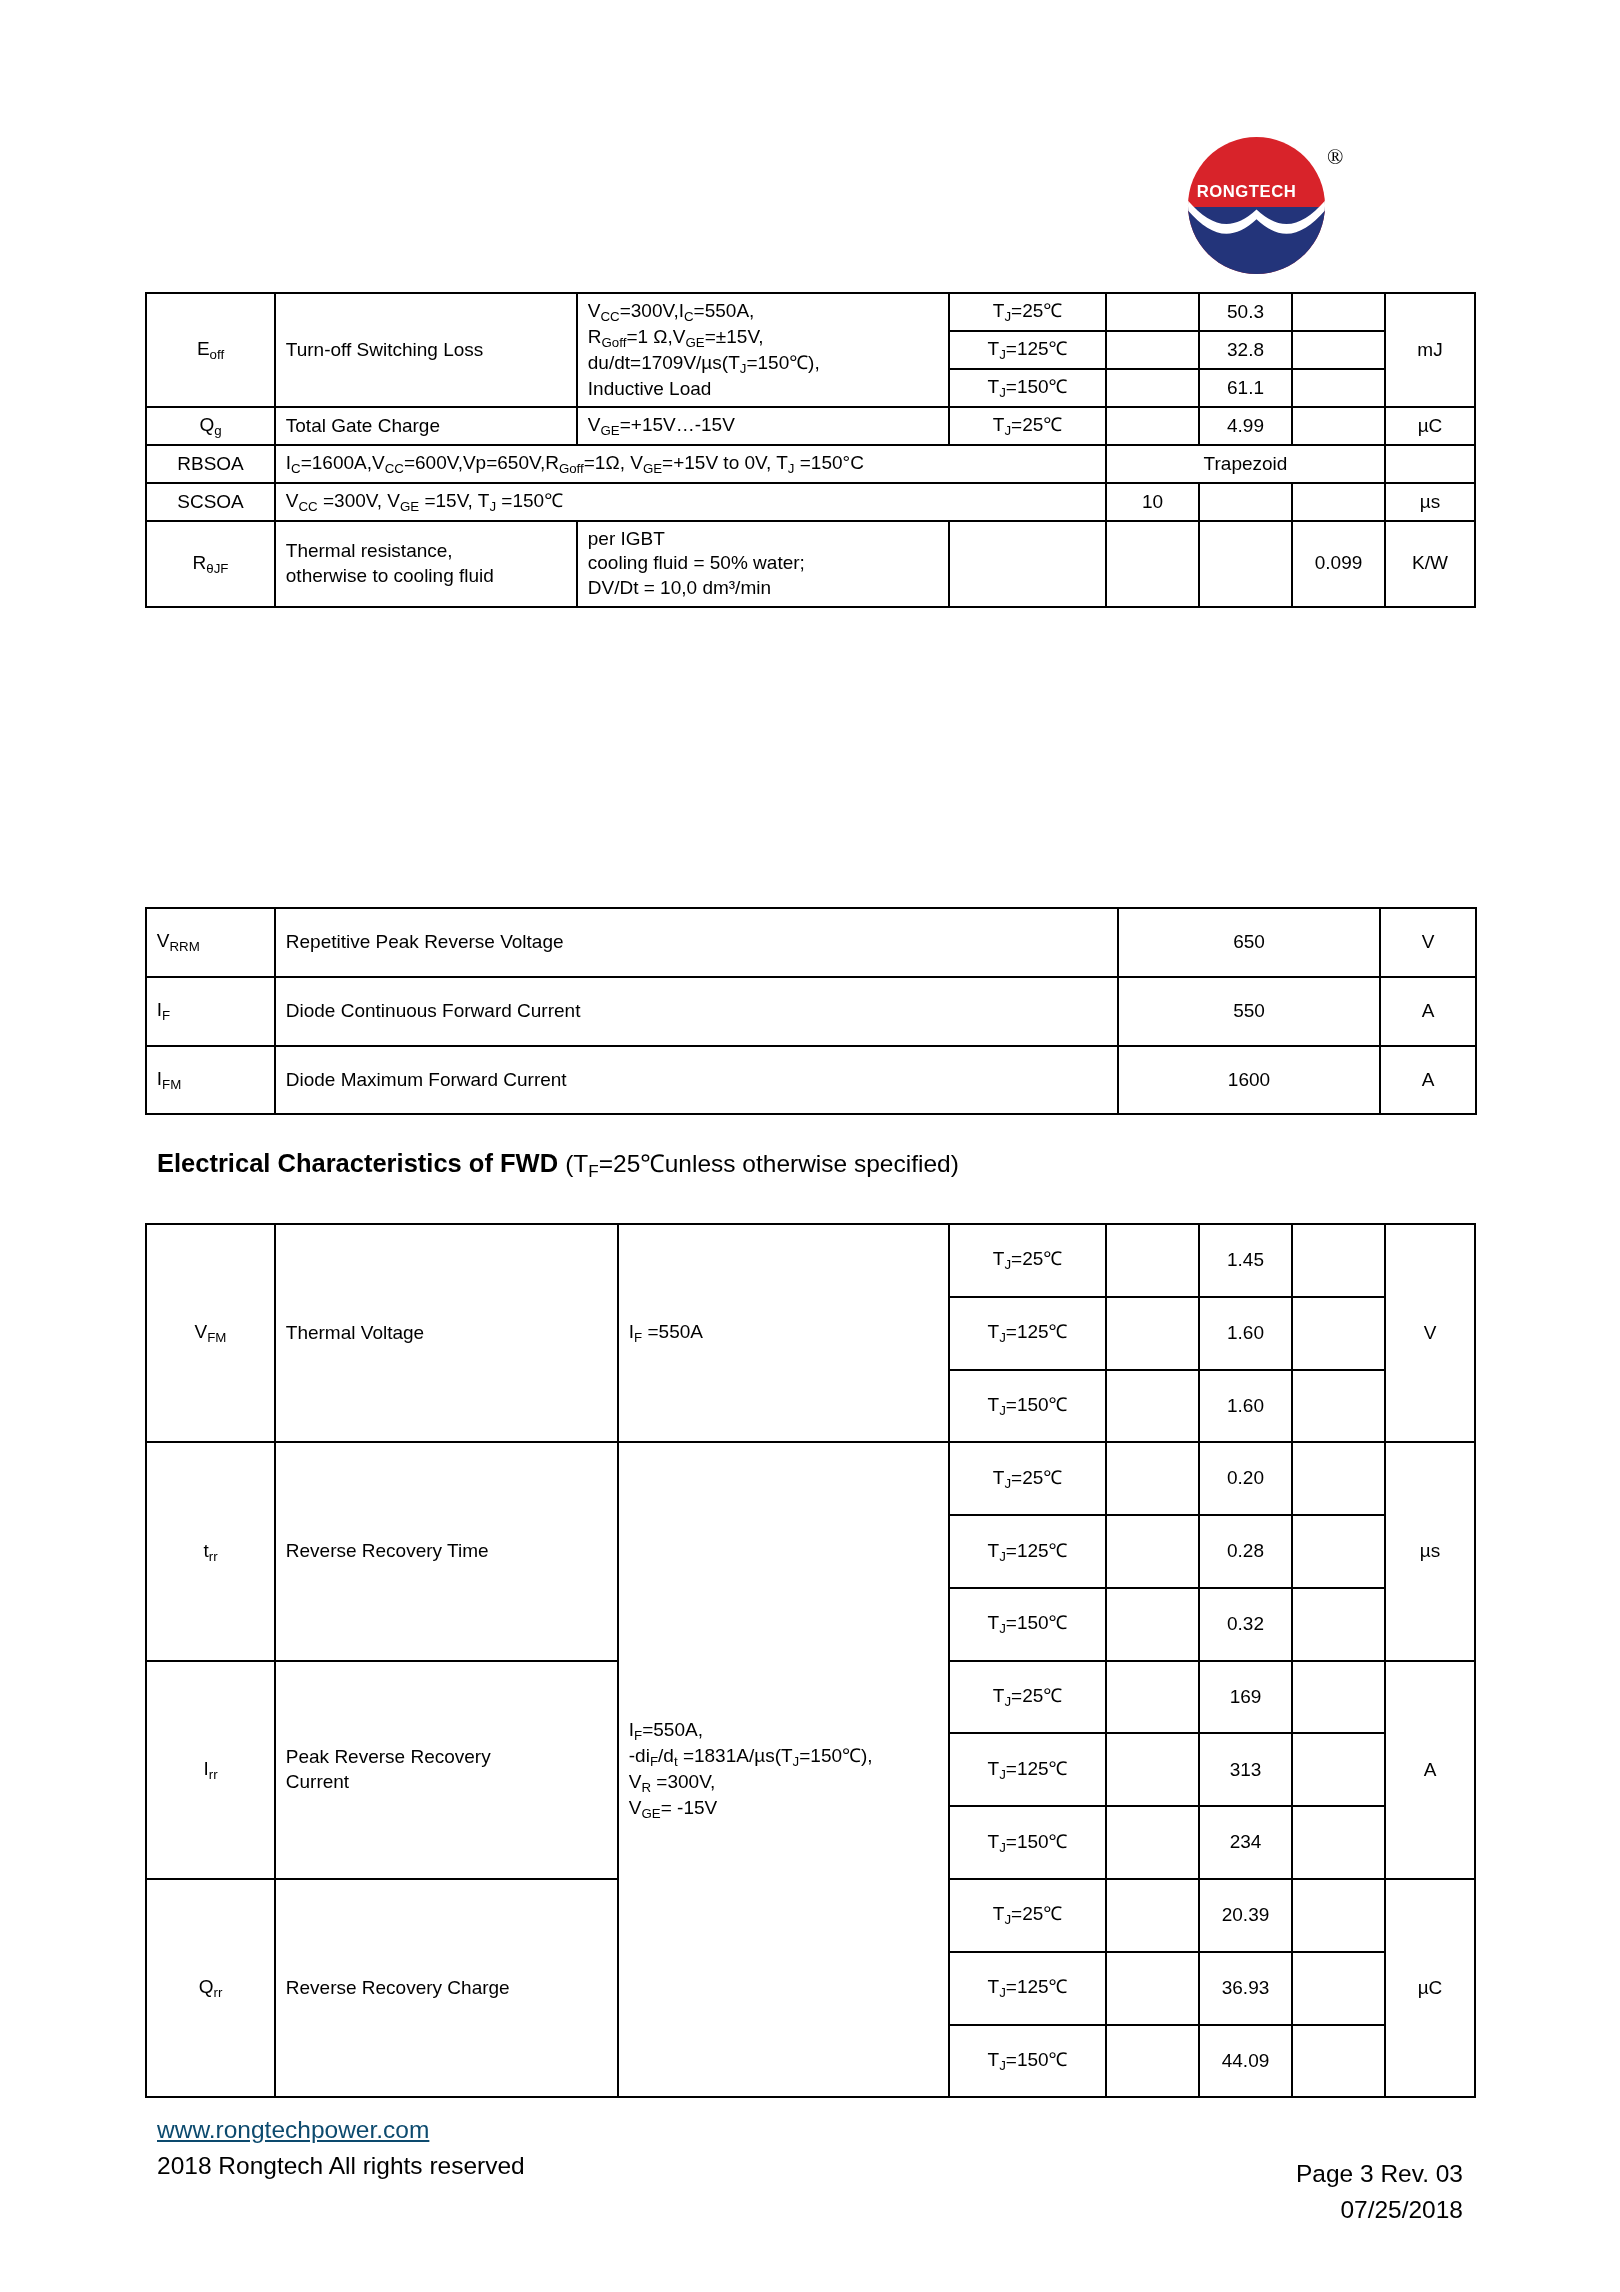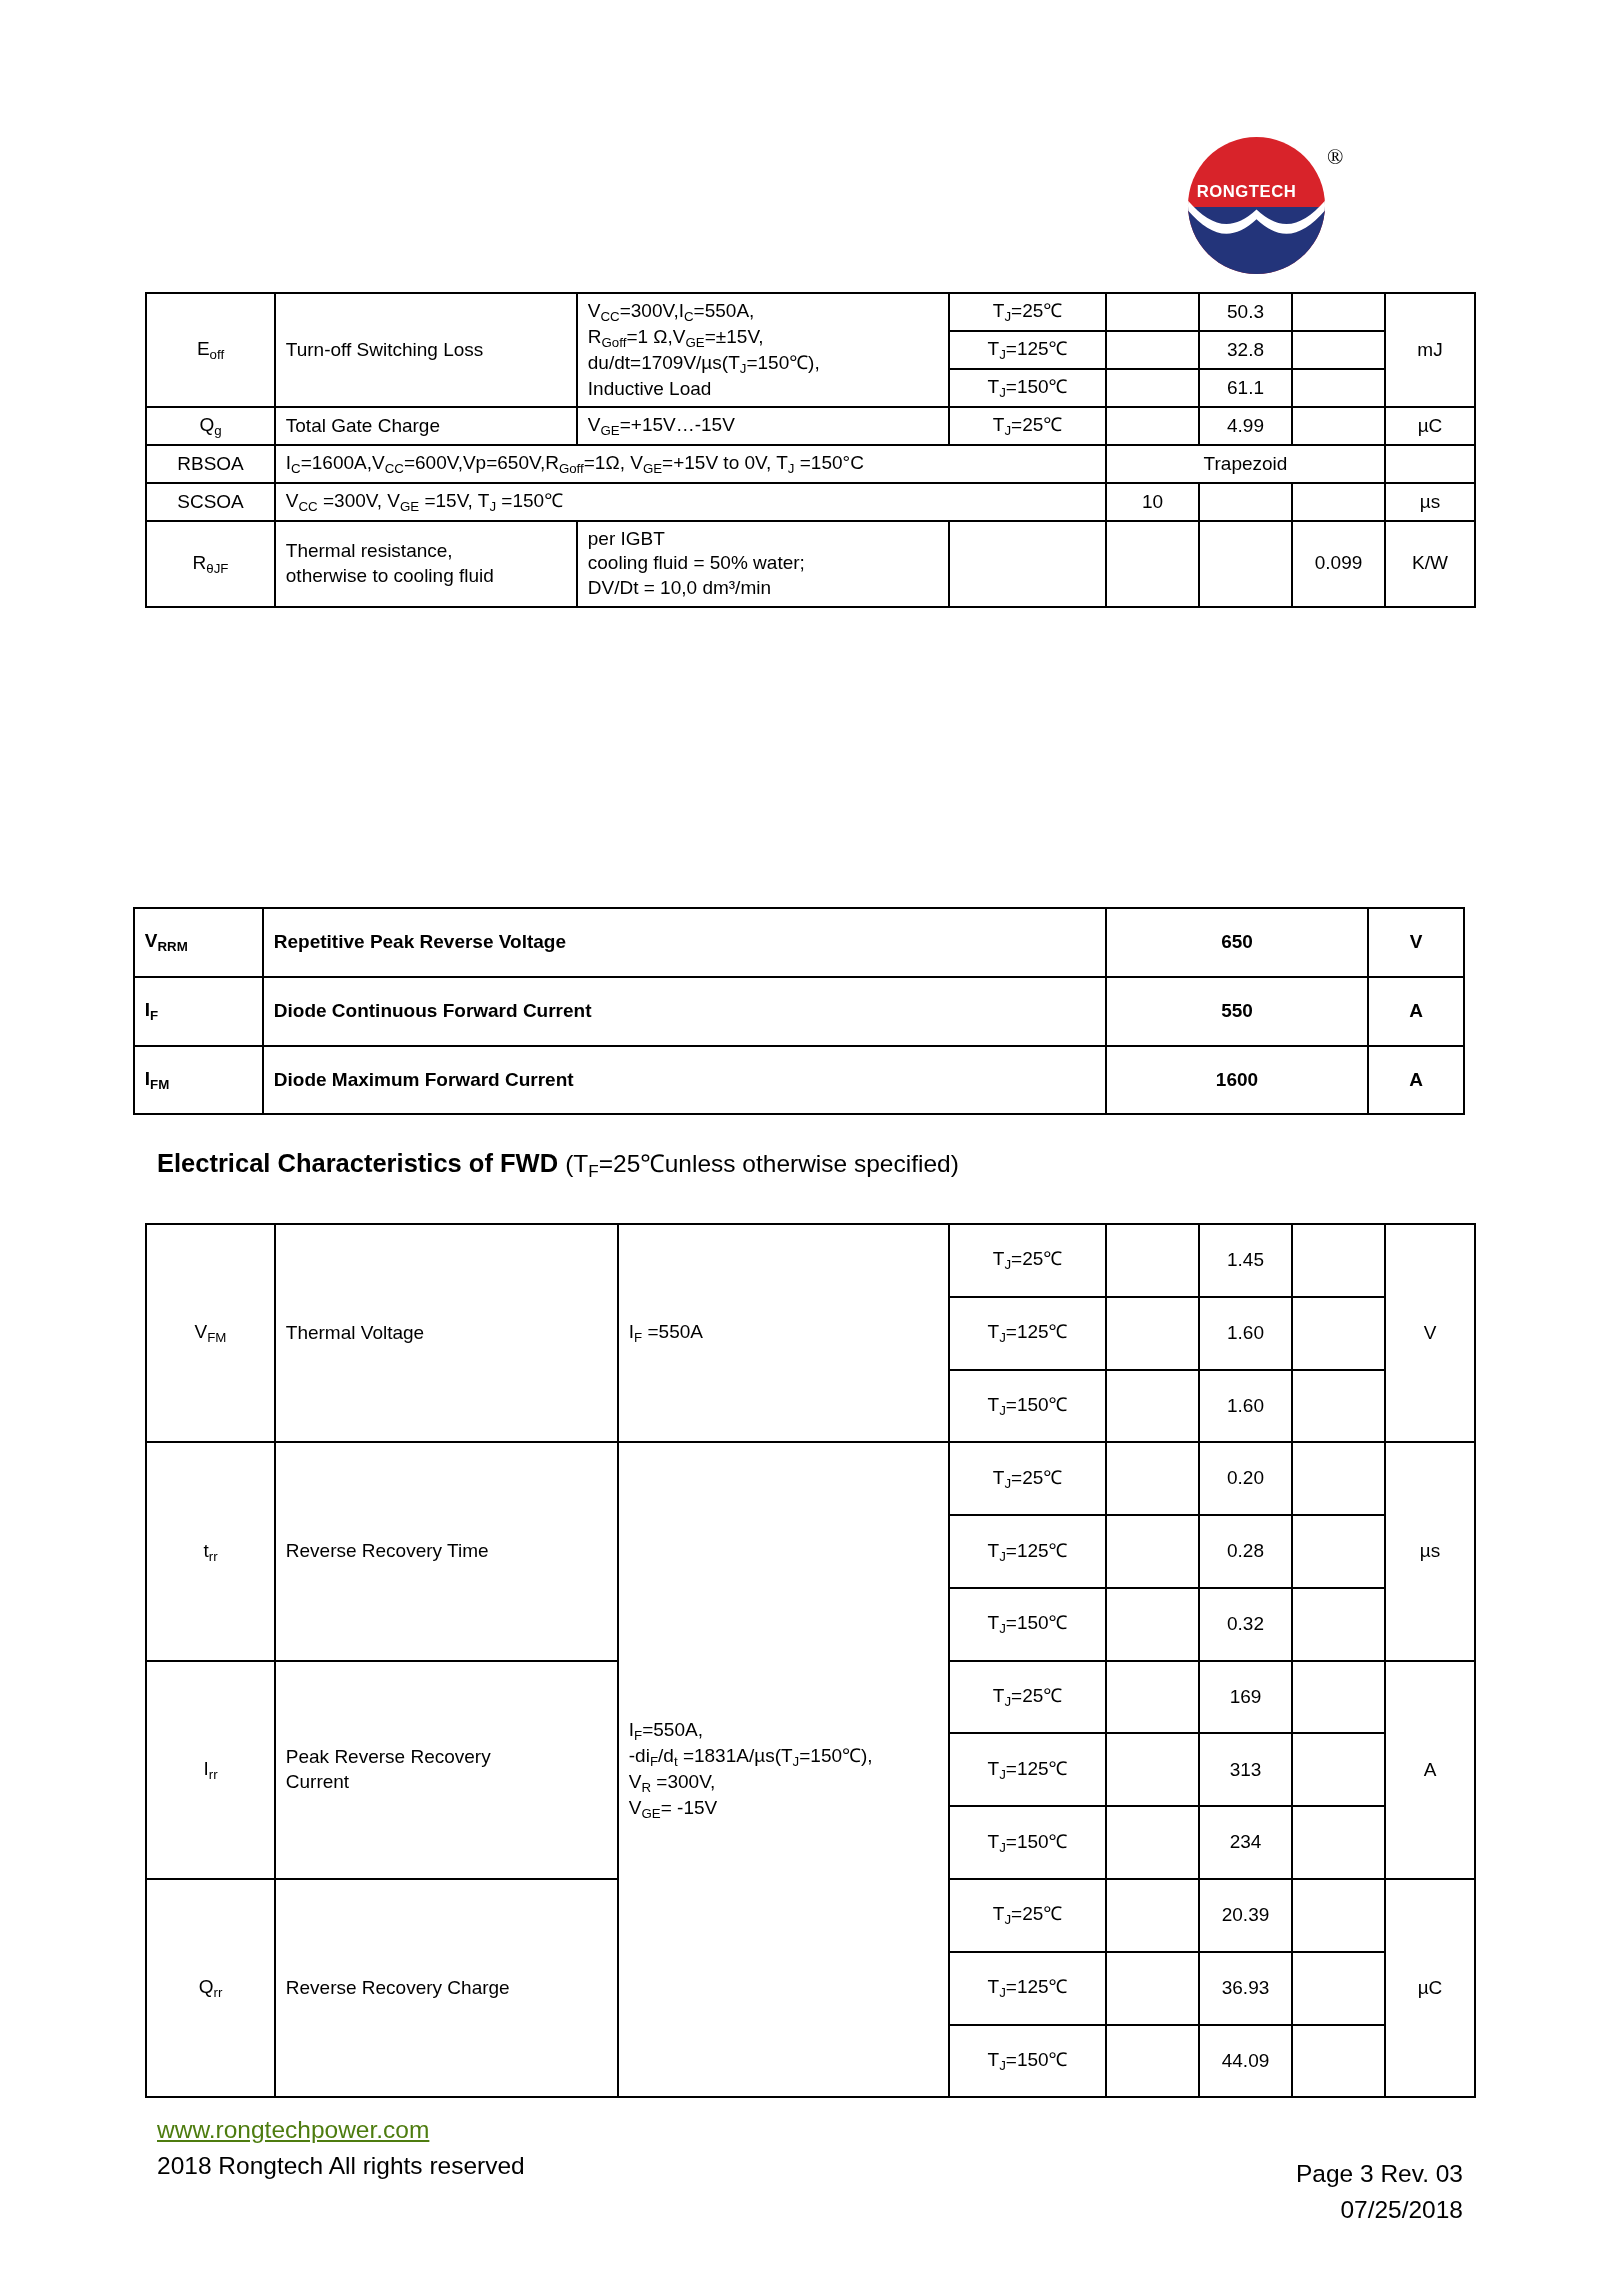--- a/index.html
+++ b/index.html
@@ -91,21 +91,21 @@
   }
   td.ctr { text-align: center; }
   td.lft { text-align: left; }
   .nowrapcell { white-space: nowrap; }
 
   sub { font-size: 0.70em; vertical-align: -0.28em; }
 
   
   #table-igbt-continued { top: 292px; left: 145px; width: 1330px; }
   
-  #table-diode-max-ratings { top: 907px; left: 133px; width: 1330px; font-weight: bold; }
+  #table-diode-max-ratings { top: 907px; left: 145px; width: 1330px; }
   
   #table-fwd-characteristics { top: 1223px; left: 145px; width: 1330px; }
 
   
   .heading-block {
     position: absolute;
     left: 157px;
   }
   #diode-inverter-heading { top: 804px; }
   #fwd-heading { top: 1145px; }
@@ -138,21 +138,21 @@
   .footer-right {
     position: absolute;
     right: 157px;
     top: 0;
     font-size: 24.5px;
     line-height: 1.45;
     text-align: right;
     margin-top: 44px;
   }
   .url-link {
-    color: #4d7c0f;
+    color: #0c4a6e;
     text-decoration: underline;
   }
   .nudge { display: inline-block; }
 </style>
 </head>
 <body>
 
 <div class="page">
 
   <div class="logo-wrap">

